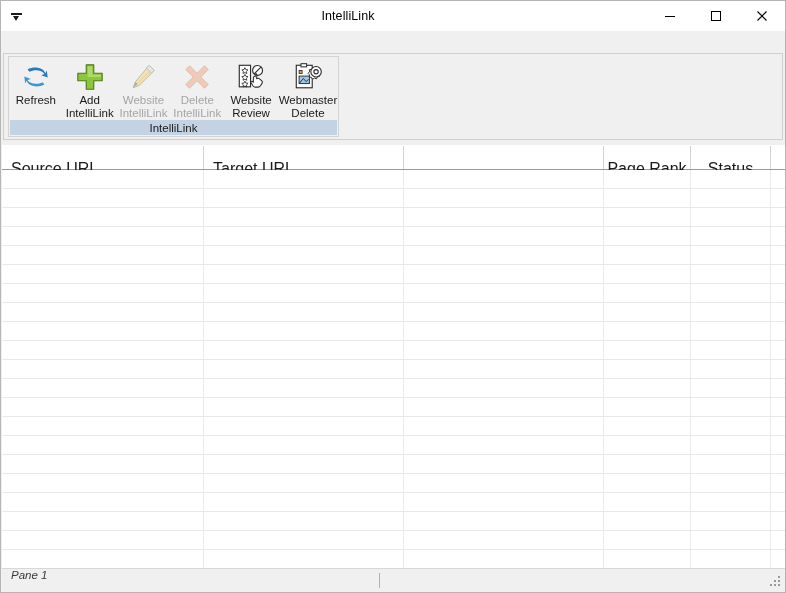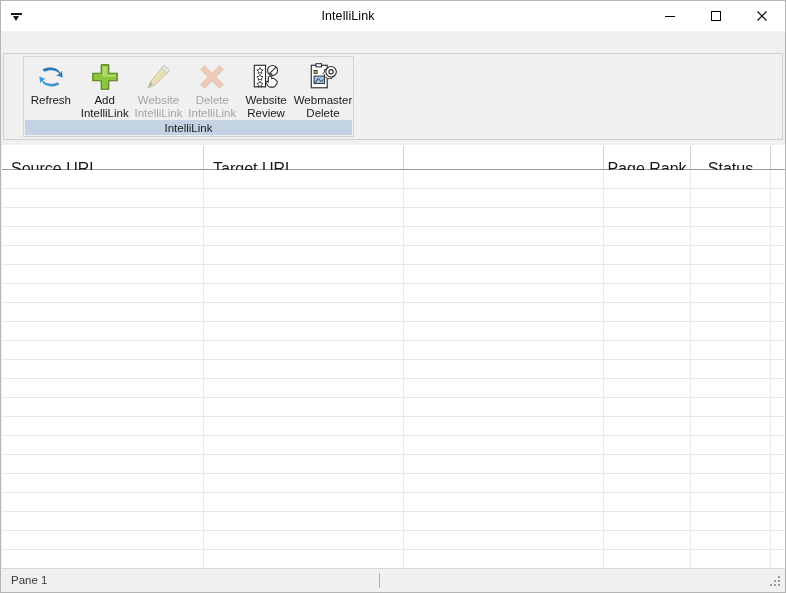--- a/index.html
+++ b/index.html
@@ -147,21 +147,21 @@
     position: absolute;
     left: 2px; top: 0px;
     width: 780px;
     height: 87px;
     border: 1px solid #cfcfcf;
     box-sizing: border-box;
     background: #f0f0f0;
   }
   .ribbon-group {
     position: absolute;
-    left: 19px; top: 2px;
+    left: 4px; top: 2px;
     width: 331px;
     height: 81px;
     border: 1px solid #d3d3d3;
     box-sizing: border-box;
     background: #f0f0f0;
   }
   .group-buttons {
     position: absolute;
     left: 0; top: 0;
     right: 0;
@@ -285,21 +285,22 @@
   
   .statusbar {
     position: absolute;
     left: 1px; bottom: 1px;
     width: 783px;
     height: 23px;
     background: #f0f0f0;
     border-top: 1px solid #d7d7d7;
     box-sizing: border-box;
     display: flex;
-    align-items: center;
+    align-items: flex-start;
+    font-style: italic;
   }
   .status-pane {
     padding-left: 9px;
     font-size: 11.5px;
     color: #3a3a3a;
     user-select: none;
   }
   .status-divider {
     position: absolute;
     left: 377px;

